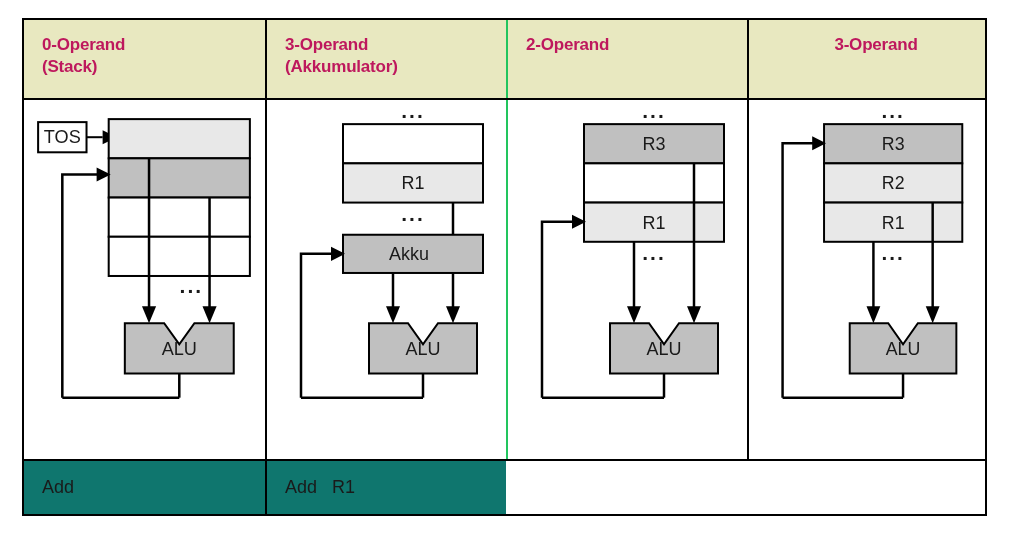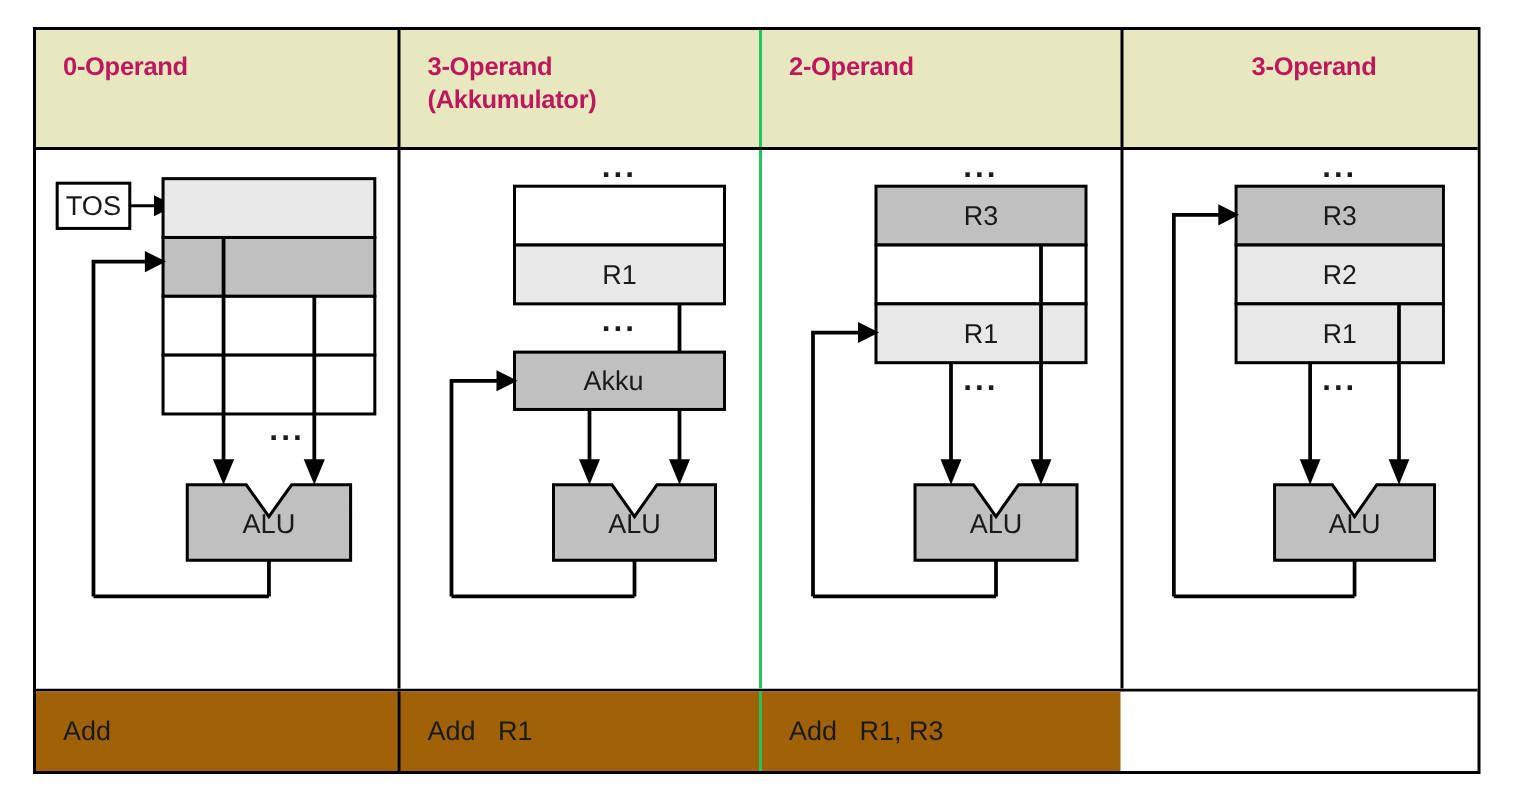--- a/index.html
+++ b/index.html
@@ -64,21 +64,21 @@
   }
   .hdr .line {
     font-size: 17px;
     font-weight: bold;
     color: #be185d;
     line-height: 22px;
     letter-spacing: -0.2px;
   }
 
   .ftr {
-    background: #a16207;
+    background: #0f766e;
     display: flex;
     align-items: center;
     padding-left: 18px;
   }
   .ftr .instr {
     font-size: 18px;
     color: #1a1a1a;
     white-space: pre;
   }
 
@@ -104,20 +104,21 @@
 </style>
 </head>
 <body>
 
 <div id="canvas">
   <div class="table">
 
     <div class="row-header">
       <div class="col c0 hdr">
         <div class="line">0-Operand</div>
+        <div class="line">(Stack)</div>
       </div>
       <div class="col c1 hdr">
         <div class="line">3-Operand</div>
         <div class="line">(Akkumulator)</div>
       </div>
       <div class="col c2 hdr">
         <div class="line">2-Operand</div>
         <div class="line"></div>
       </div>
       <div class="col c3 hdr">
@@ -248,19 +249,16 @@
       </div>
     </div>
 
     <div class="row-footer">
       <div class="col c0 ftr">
         <span class="instr">Add</span>
       </div>
       <div class="col c1 ftr">
         <span class="instr">Add   R1</span>
       </div>
-      <div class="col c2 ftr">
-        <span class="instr">Add   R1, R3</span>
-      </div>
     </div>
 
   </div>
 </div>
 
 </body></html>

